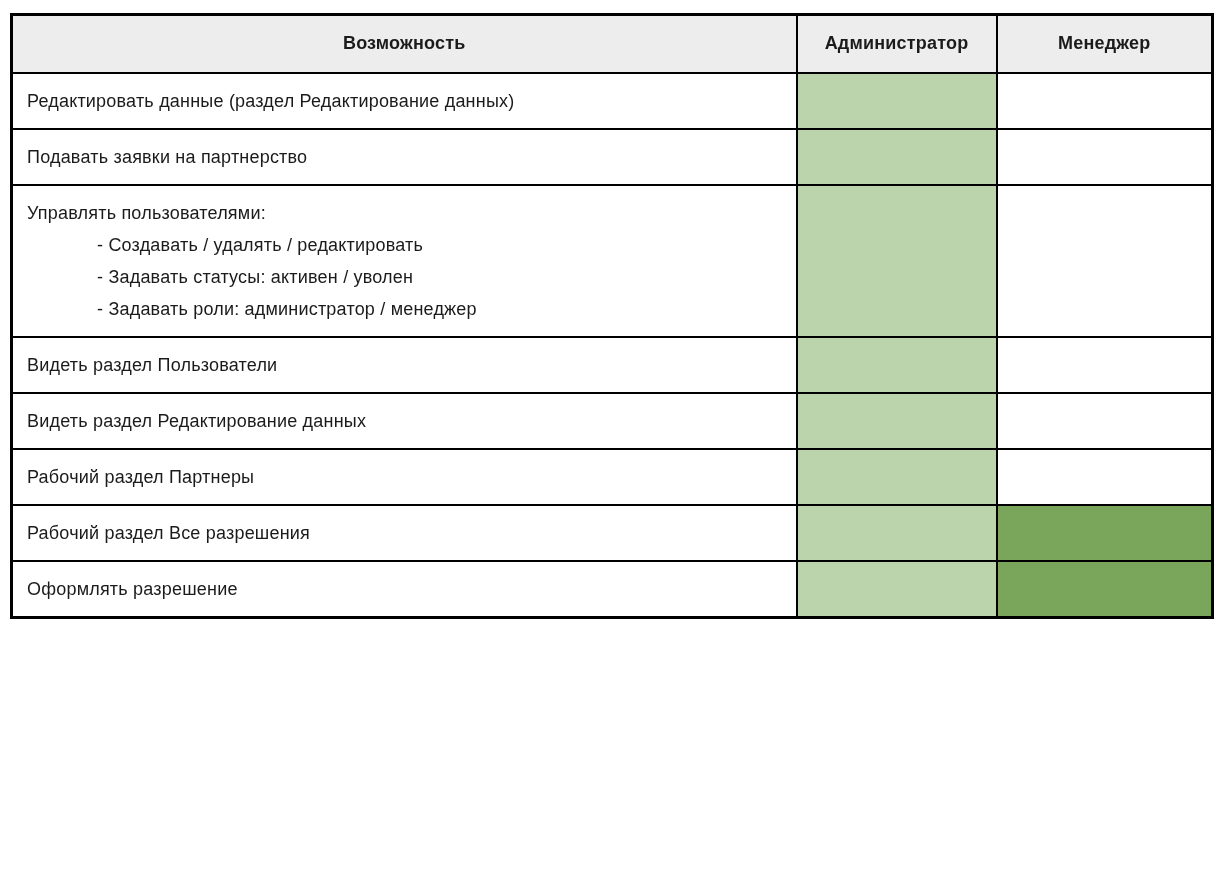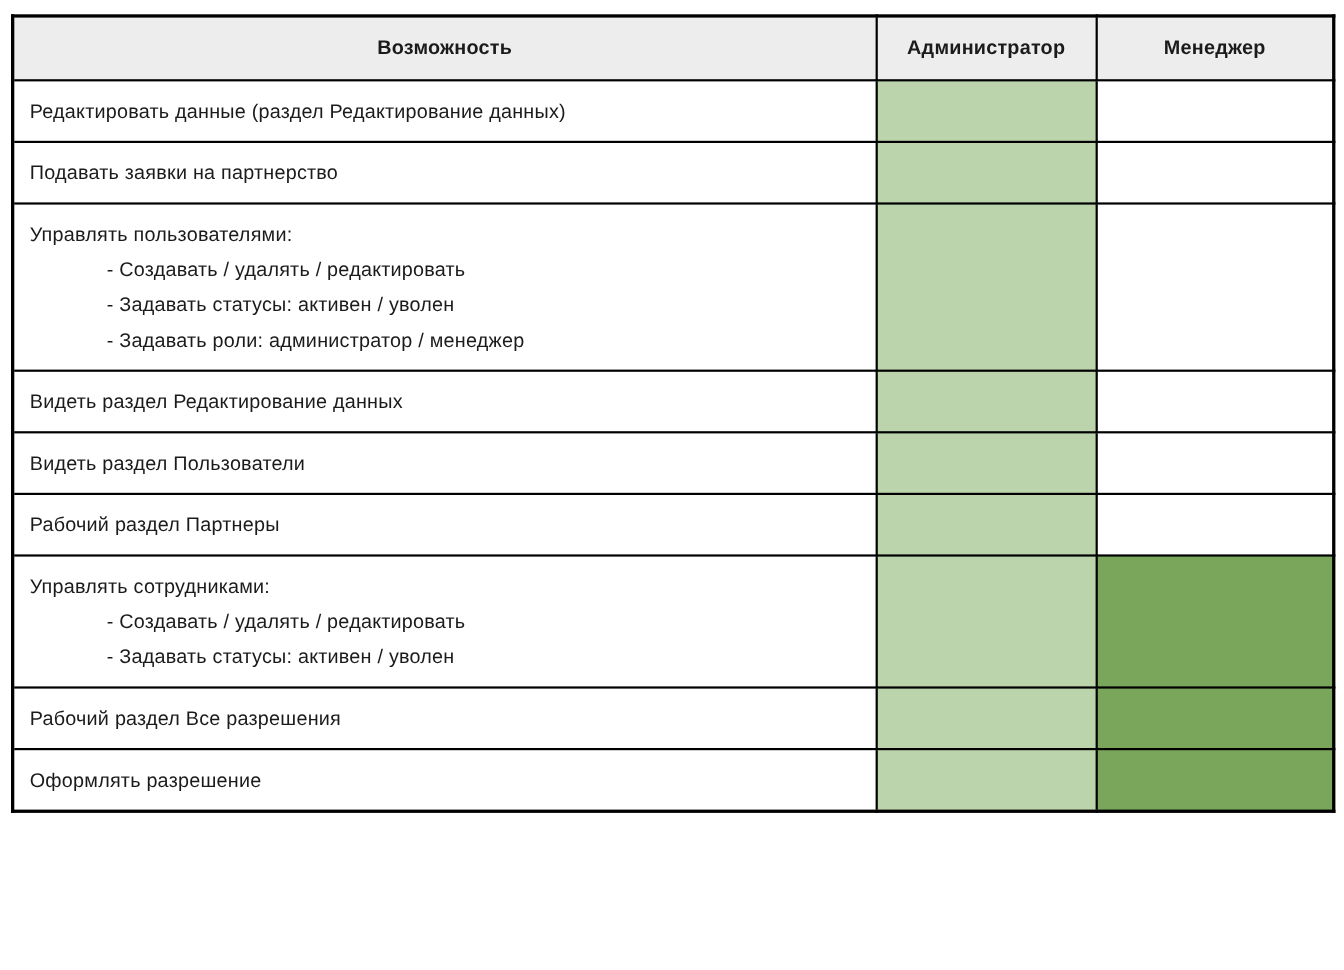--- a/index.html
+++ b/index.html
@@ -99,47 +99,38 @@
             <div class="cap-main">Управлять пользователями:</div>
             <div class="cap-sub">- Создавать / удалять / редактировать</div>
             <div class="cap-sub">- Задавать статусы: активен / уволен</div>
             <div class="cap-sub">- Задавать роли: администратор / менеджер</div>
           </td>
           <td class="perm-cell admin-yes"></td>
           <td class="perm-cell no"></td>
         </tr>
         <tr>
           <td class="cap-cell">
-            <div class="cap-main">Видеть раздел Редактирование данных</div>
+            <div class="cap-main">Видеть раздел Пользователи</div>
           </td>
           <td class="perm-cell admin-yes"></td>
           <td class="perm-cell no"></td>
         </tr>
         <tr>
           <td class="cap-cell">
-            <div class="cap-main">Видеть раздел Пользователи</div>
+            <div class="cap-main">Видеть раздел Редактирование данных</div>
           </td>
           <td class="perm-cell admin-yes"></td>
           <td class="perm-cell no"></td>
         </tr>
         <tr>
           <td class="cap-cell">
             <div class="cap-main">Рабочий раздел Партнеры</div>
           </td>
           <td class="perm-cell admin-yes"></td>
           <td class="perm-cell no"></td>
-        </tr>
-        <tr>
-          <td class="cap-cell">
-            <div class="cap-main">Управлять сотрудниками:</div>
-            <div class="cap-sub">- Создавать / удалять / редактировать</div>
-            <div class="cap-sub">- Задавать статусы: активен / уволен</div>
-          </td>
-          <td class="perm-cell admin-yes"></td>
-          <td class="perm-cell manager-yes"></td>
         </tr>
         <tr>
           <td class="cap-cell">
             <div class="cap-main">Рабочий раздел Все разрешения</div>
           </td>
           <td class="perm-cell admin-yes"></td>
           <td class="perm-cell manager-yes"></td>
         </tr>
         <tr>
           <td class="cap-cell">

